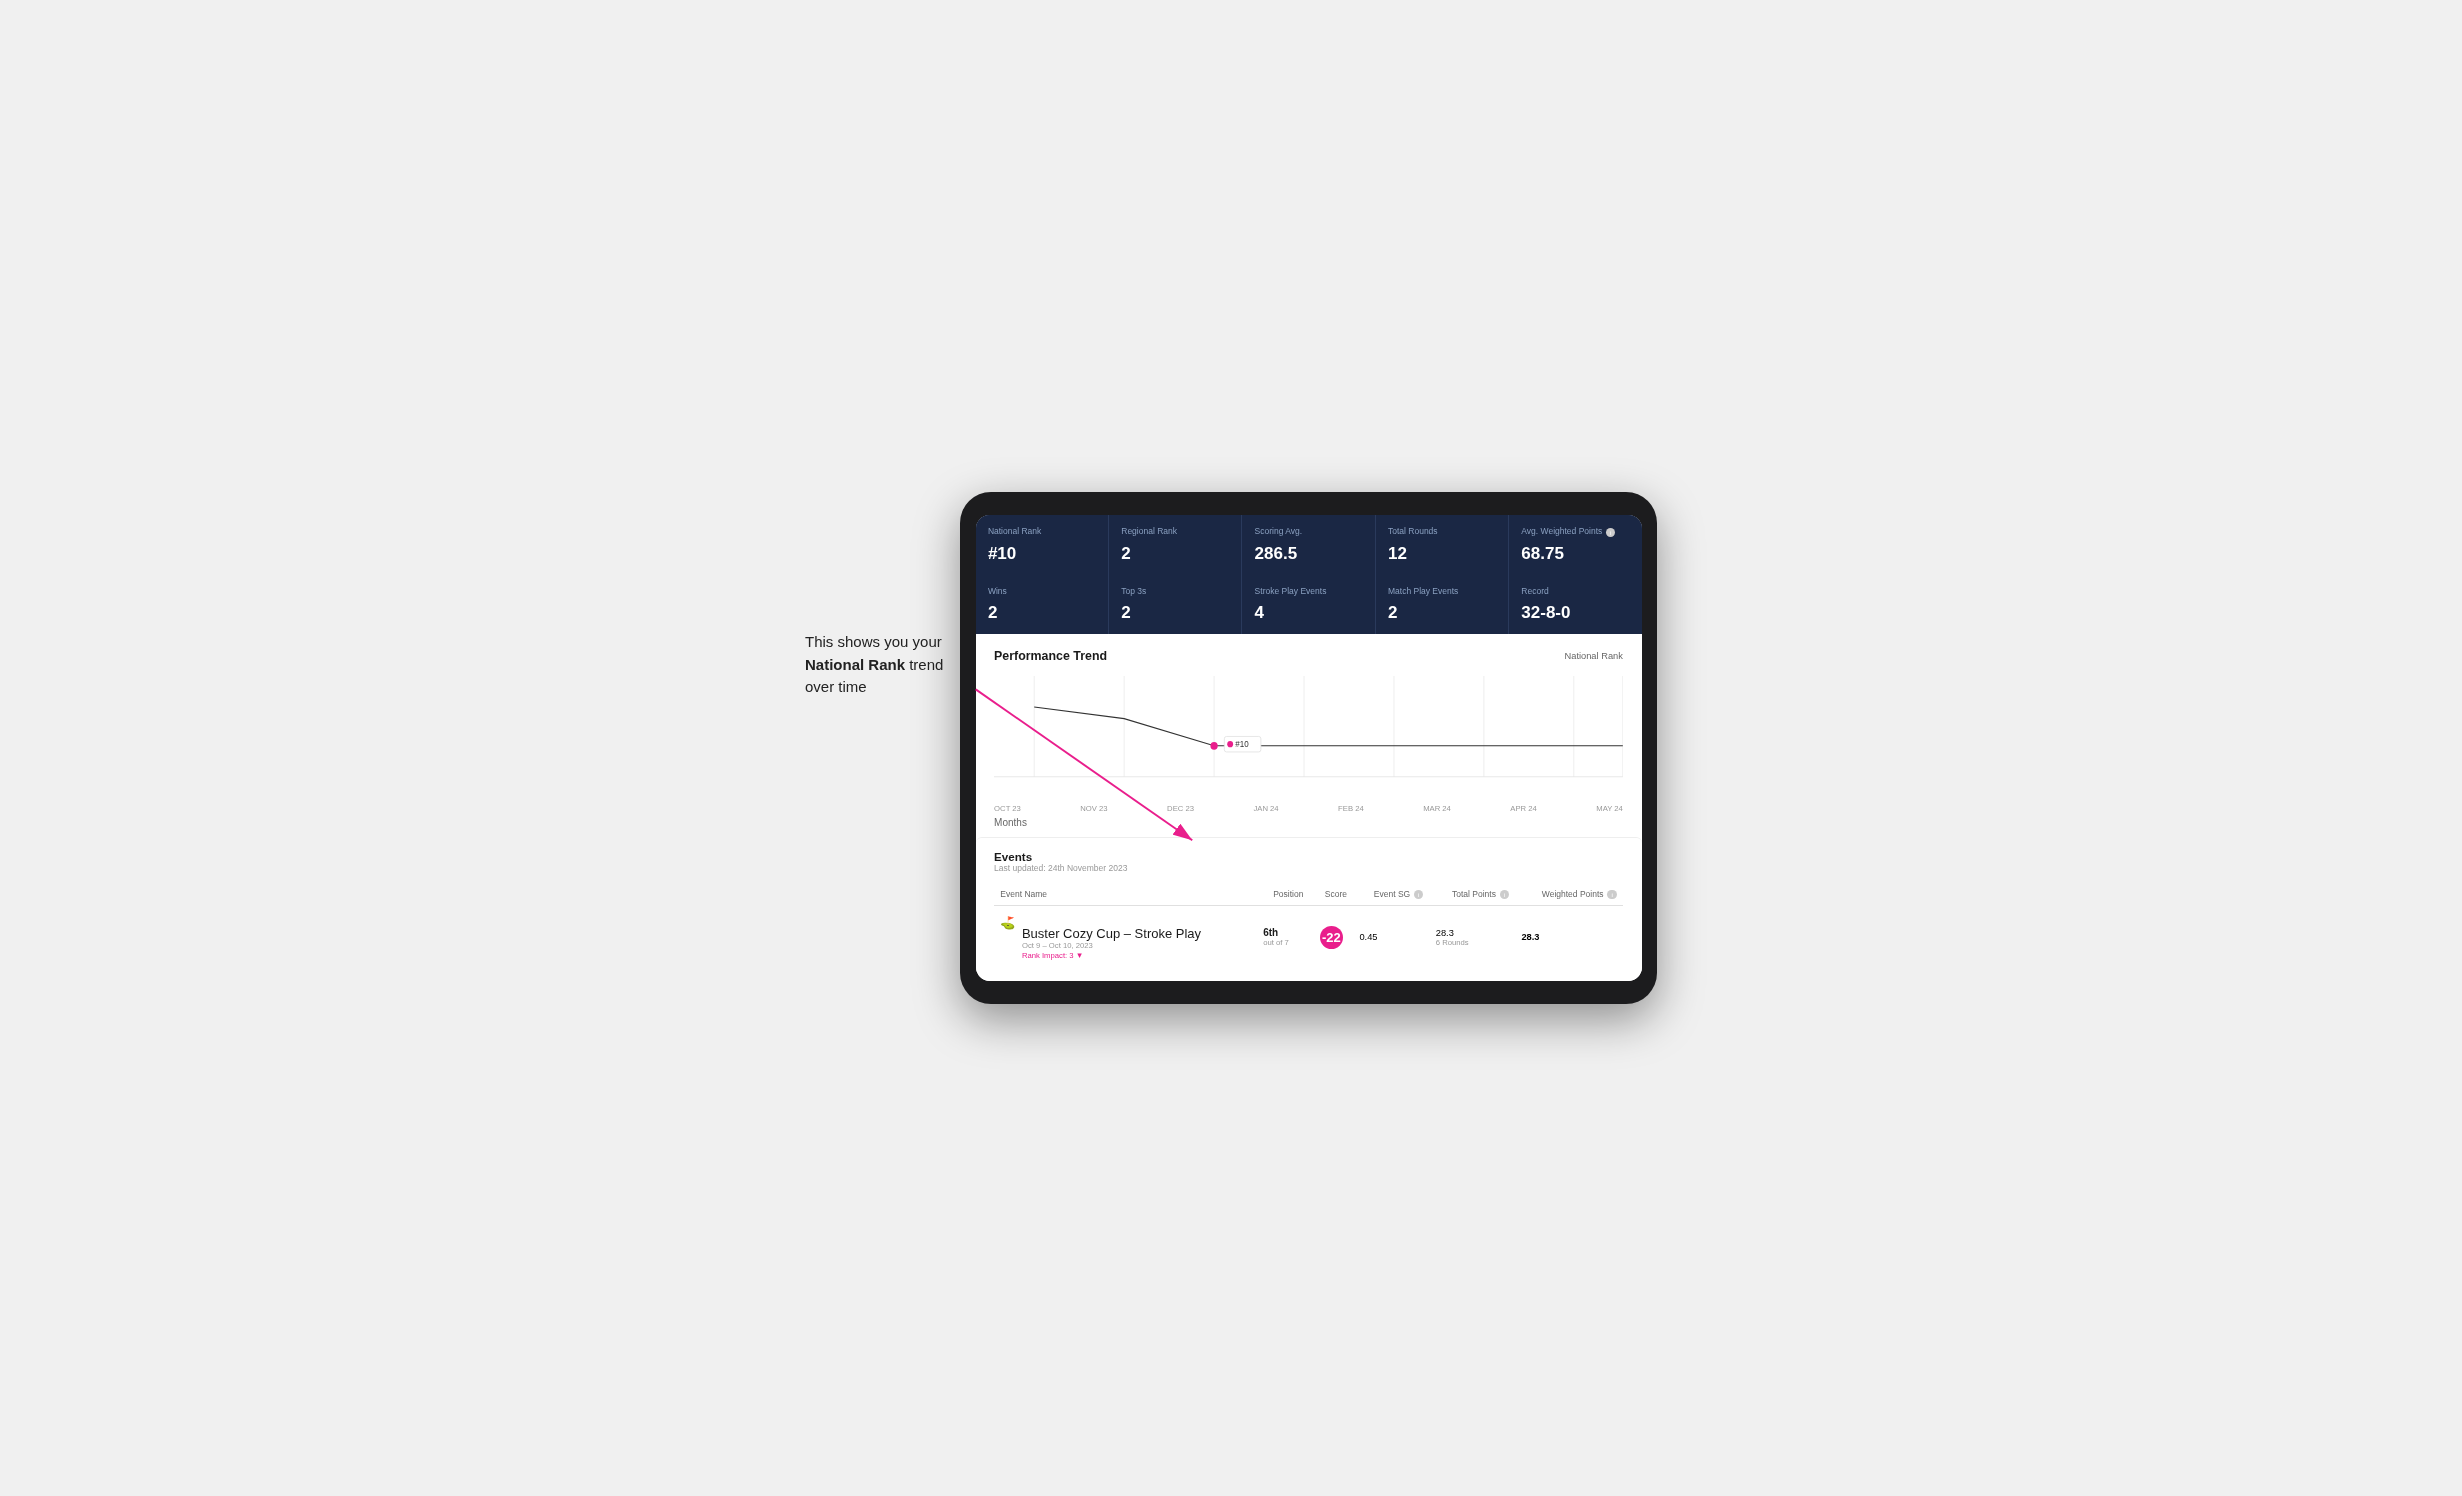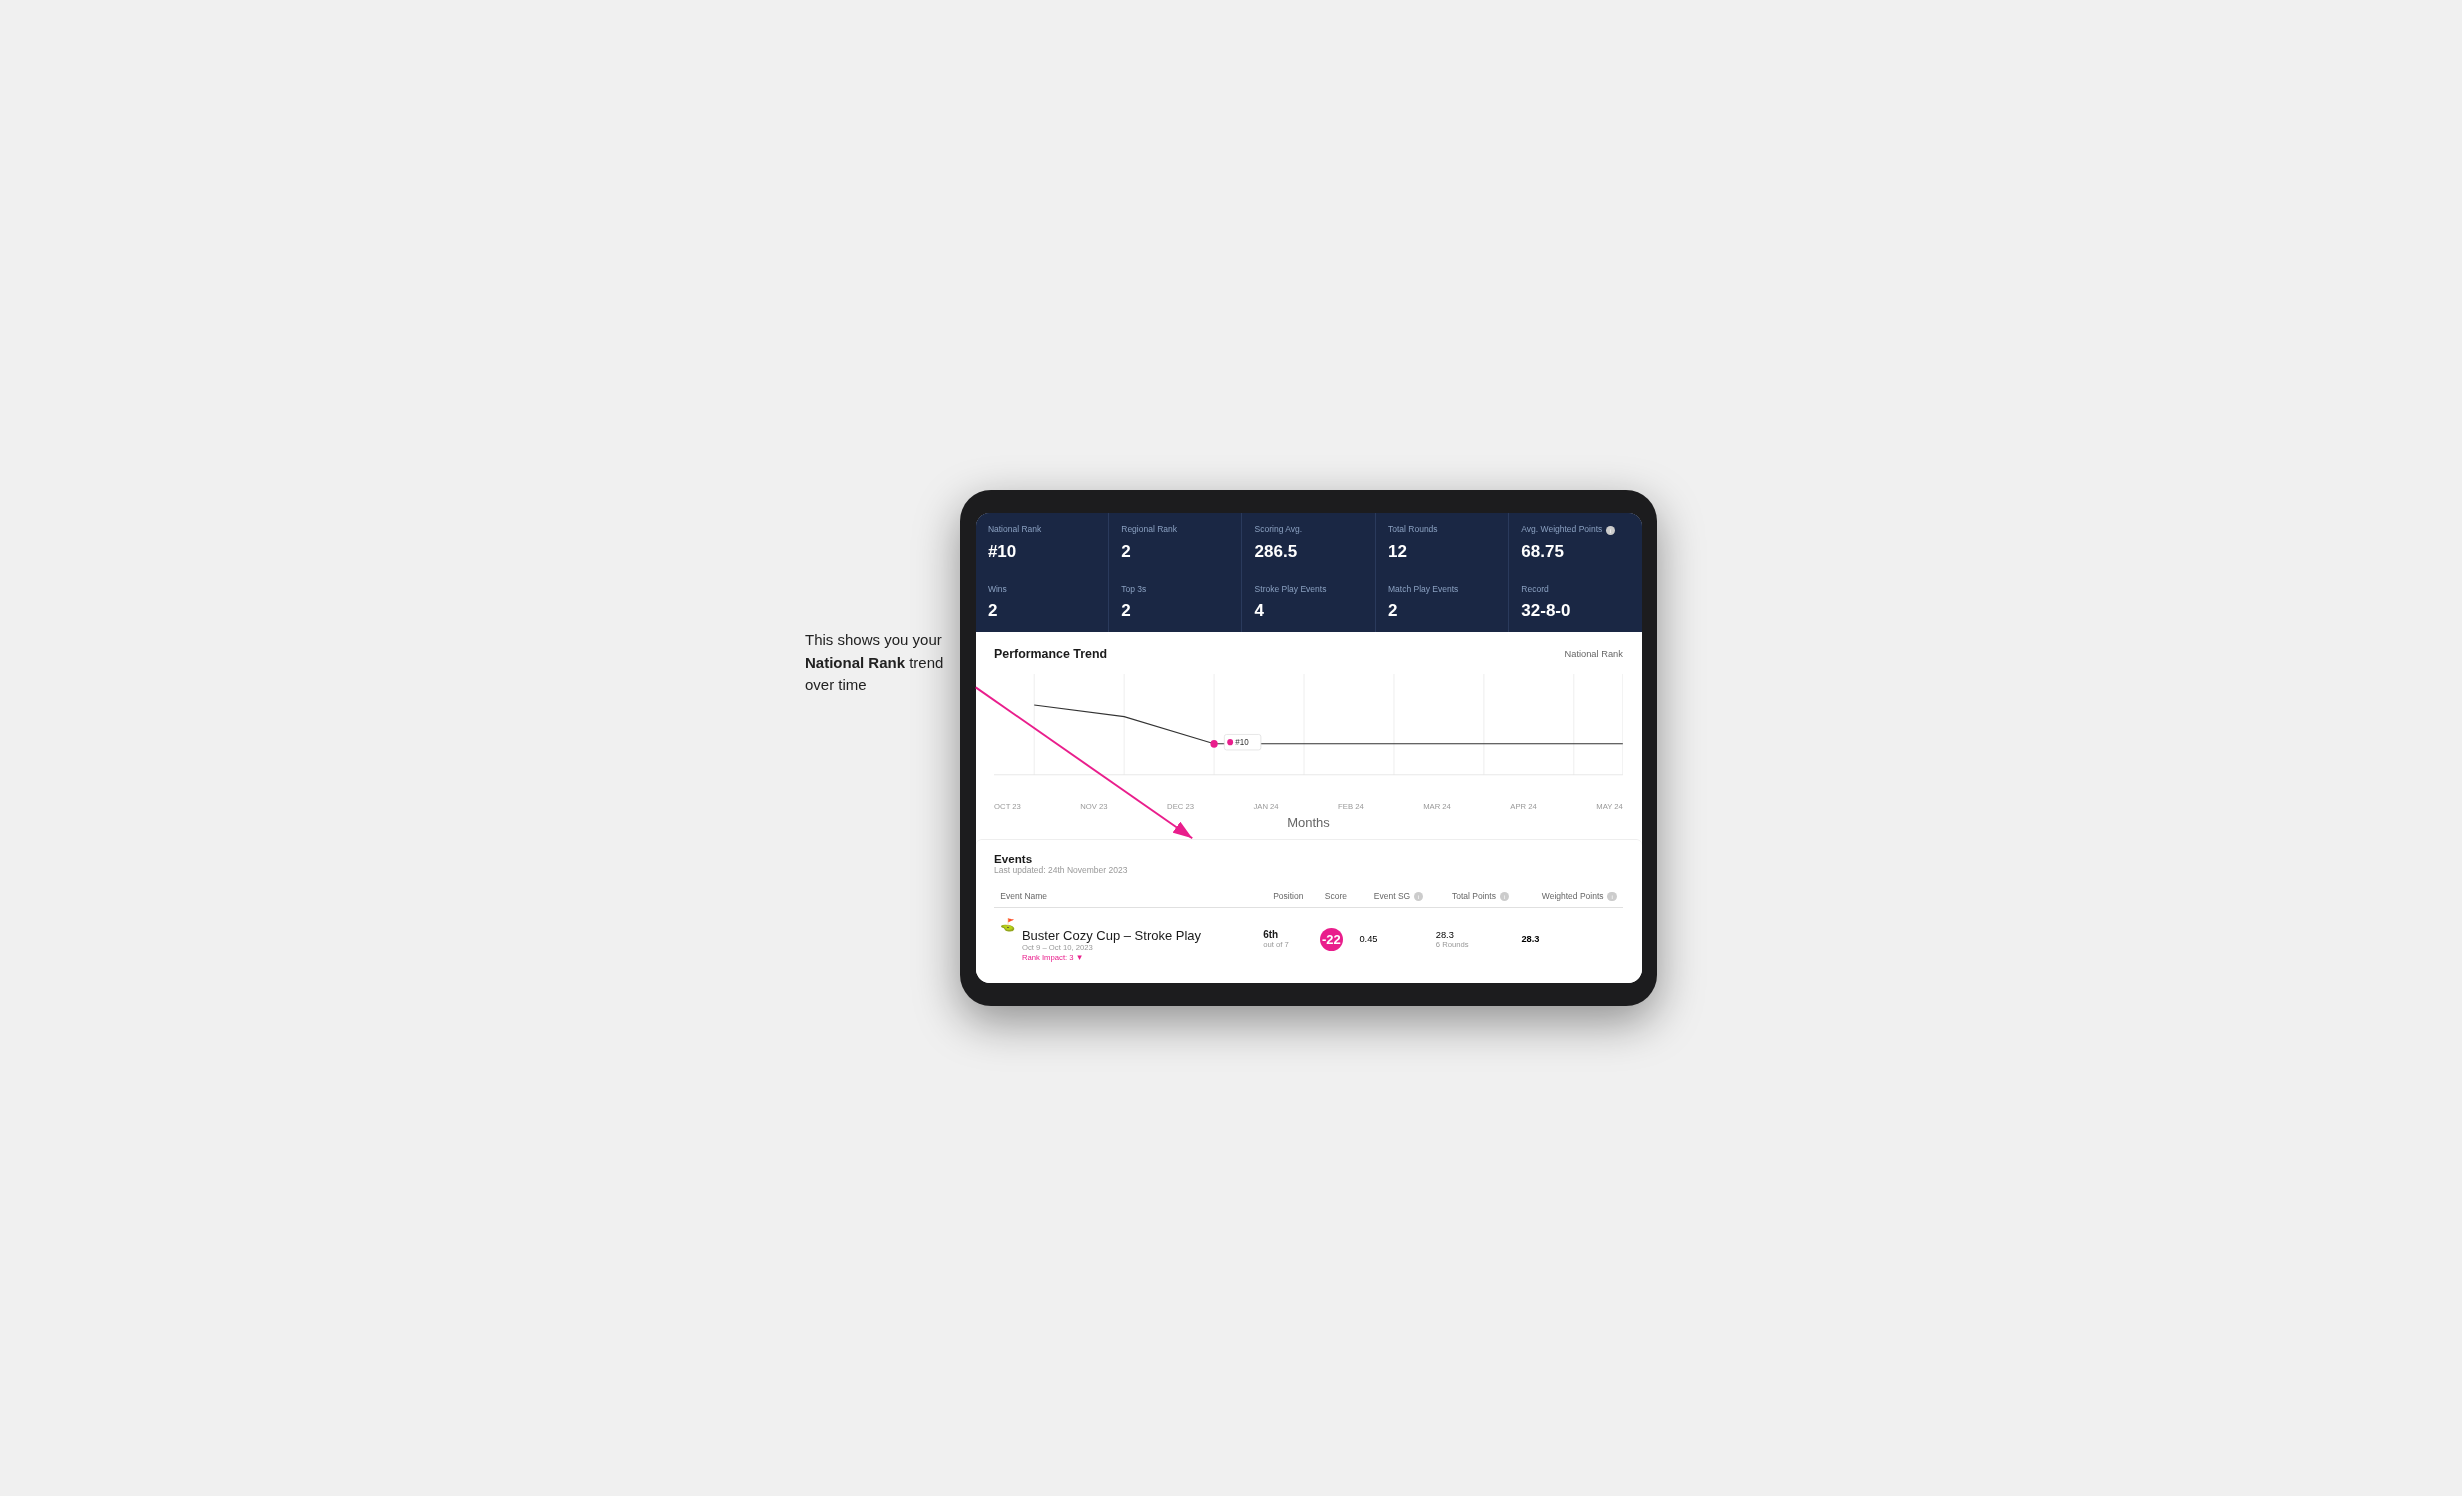--- a/index.html
+++ b/index.html
@@ -122,22 +122,22 @@
       height: 100%;
     }
     .chart-x-labels {
       display: flex;
       justify-content: space-between;
       padding: 4.6px 0 3.1px;
       font-size: 7.7px;
       color: #999;
     }
     .chart-months-label {
-      text-align: center;
-      font-size: 13px;
+      text-align: left;
+      font-size: 10px;
       color: #666;
       padding-bottom: 9.3px;
     }
 
     
     .events-section {
       padding: 12.4px 18.6px;
       background: #fff;
       border-top: 0.8px solid #eee;
       border-radius: 6px;

